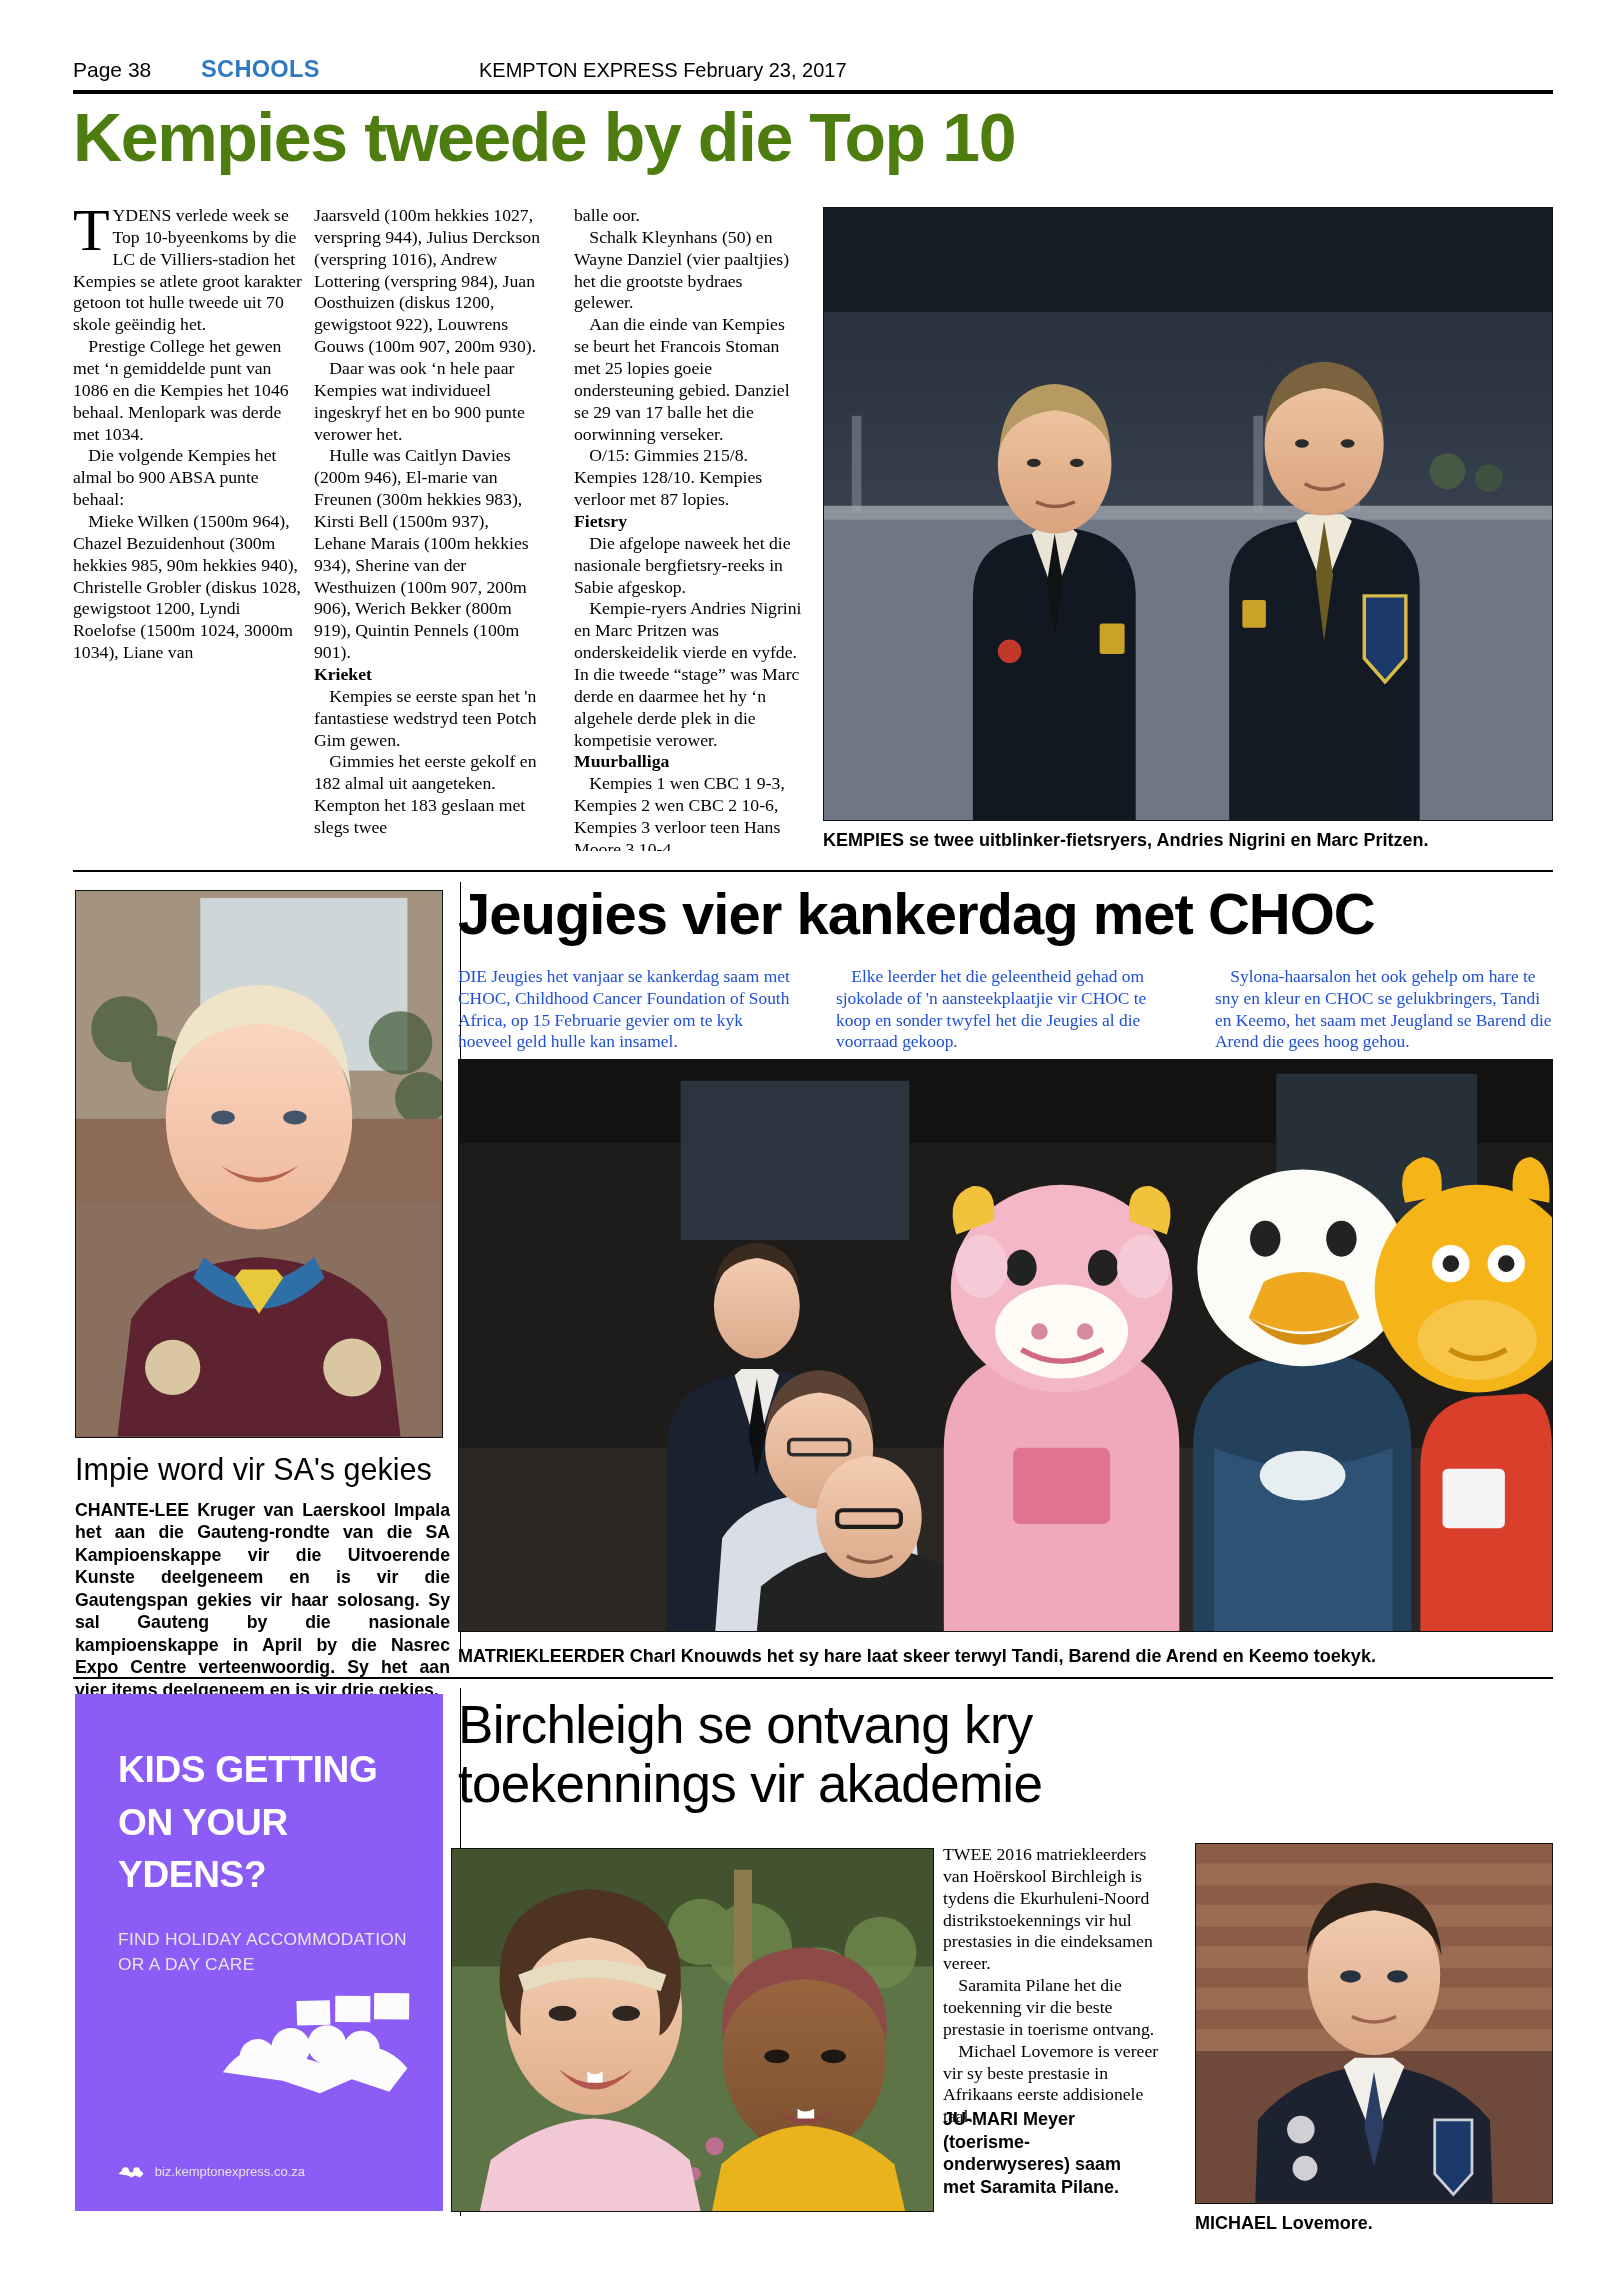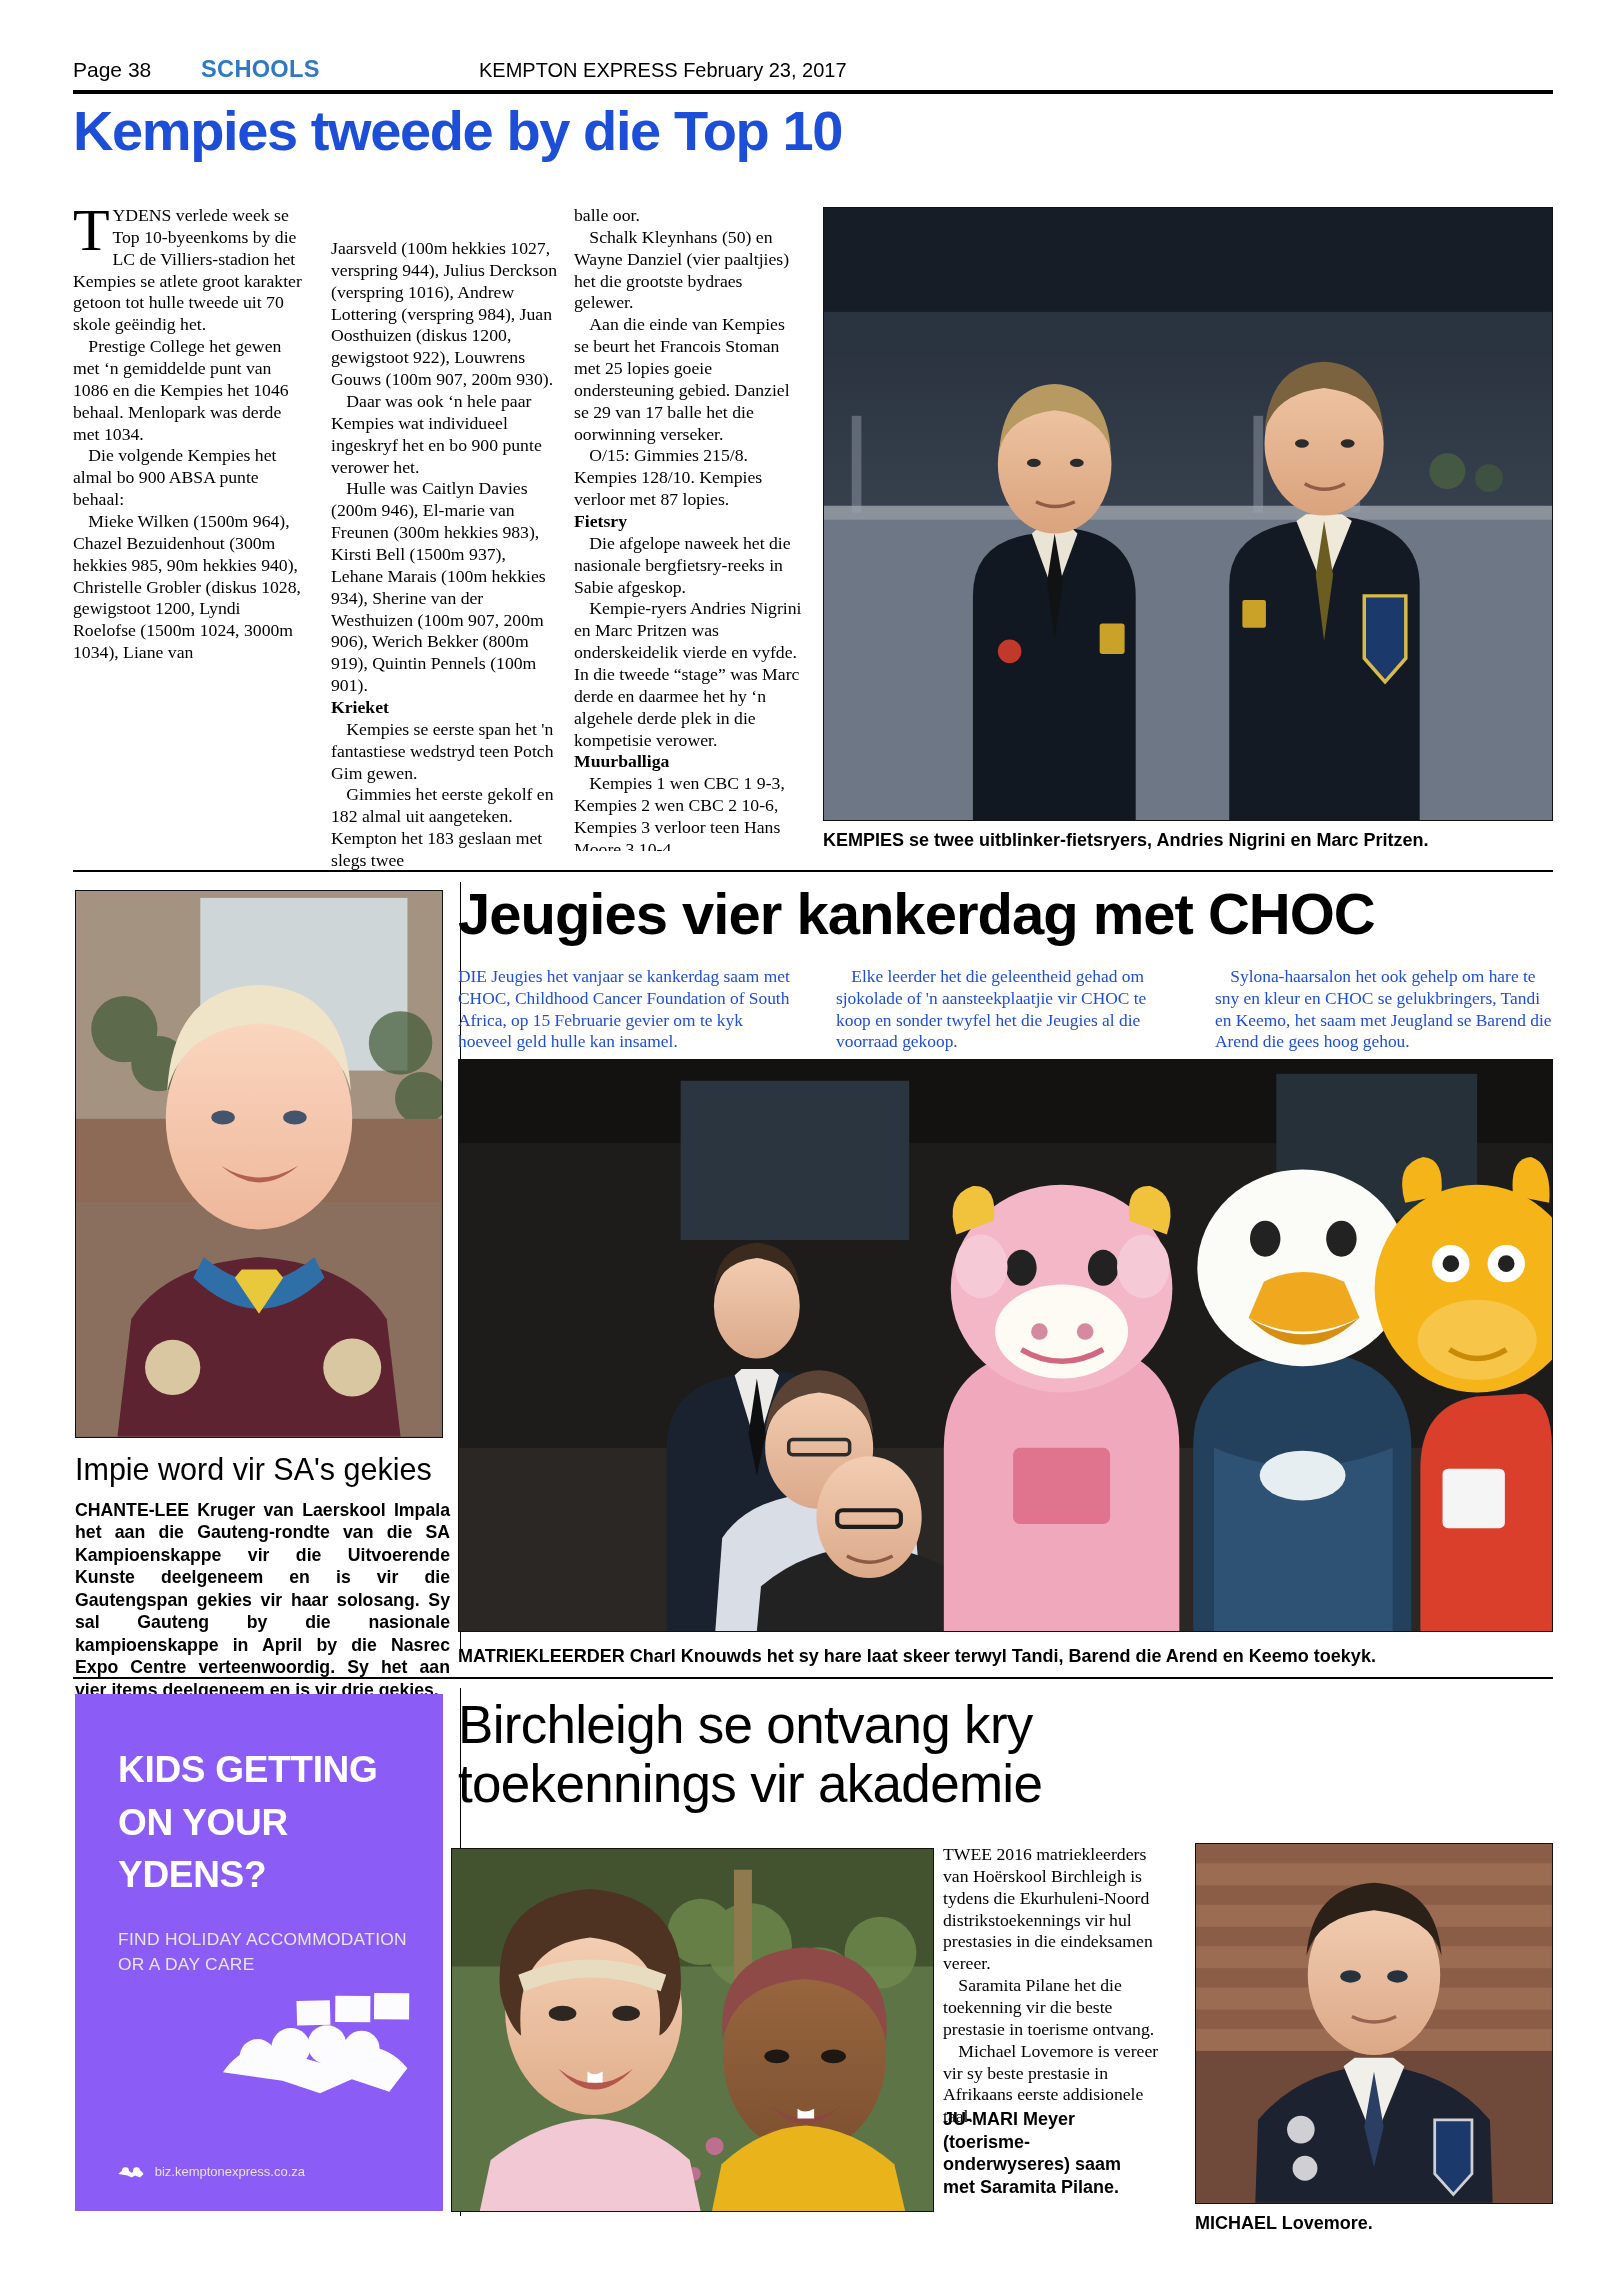--- a/index.html
+++ b/index.html
@@ -46,37 +46,37 @@
   }
   .mh-rule {
     position: absolute; left: 73px; top: 90px; width: 1480px; height: 4.2px;
     background: #000;
   }
 
   
   .hl-1 {
     position: absolute; left: 73px; top: 103px; width: 1480px;
     font-family: "Liberation Sans", sans-serif;
-    font-weight: 700; font-size: 56px; line-height: 1.0;
-    letter-spacing: -1.4px; color: #1d4ed8;
+    font-weight: 700; font-size: 68px; line-height: 1.0;
+    letter-spacing: -1.4px; color: #4d7c0f;
     white-space: nowrap;
   }
 
   .a1-cols {
     position: absolute; left: 73px; top: 205px; width: 736px; height: 646px;
   }
   .a1-col {
     position: absolute; top: 0; width: 229px; height: 646px;
     font-family: "Liberation Serif", serif;
     font-size: 17.7px; line-height: 1.235; color: #000;
     text-align: left;
     overflow: hidden;
   }
   .a1-c1 { left: 0; }
-  .a1-c2 { left: 258px; margin-top: 33px; }
+  .a1-c2 { left: 241px; }
   .a1-c3 { left: 501px; }
   .a1-col p { text-indent: 15.3px; margin: 0; }
   .a1-col p.noind { text-indent: 0; }
   .a1-col p.subhead { font-weight: 700; text-indent: 0; }
   .dropcapline { position: relative; }
   .dropcap {
     float: left; font-family: "Liberation Serif", serif;
     font-size: 60px; line-height: 0.76; font-weight: 400;
     padding-right: 2.8px; padding-top: 2.8px;
   }

